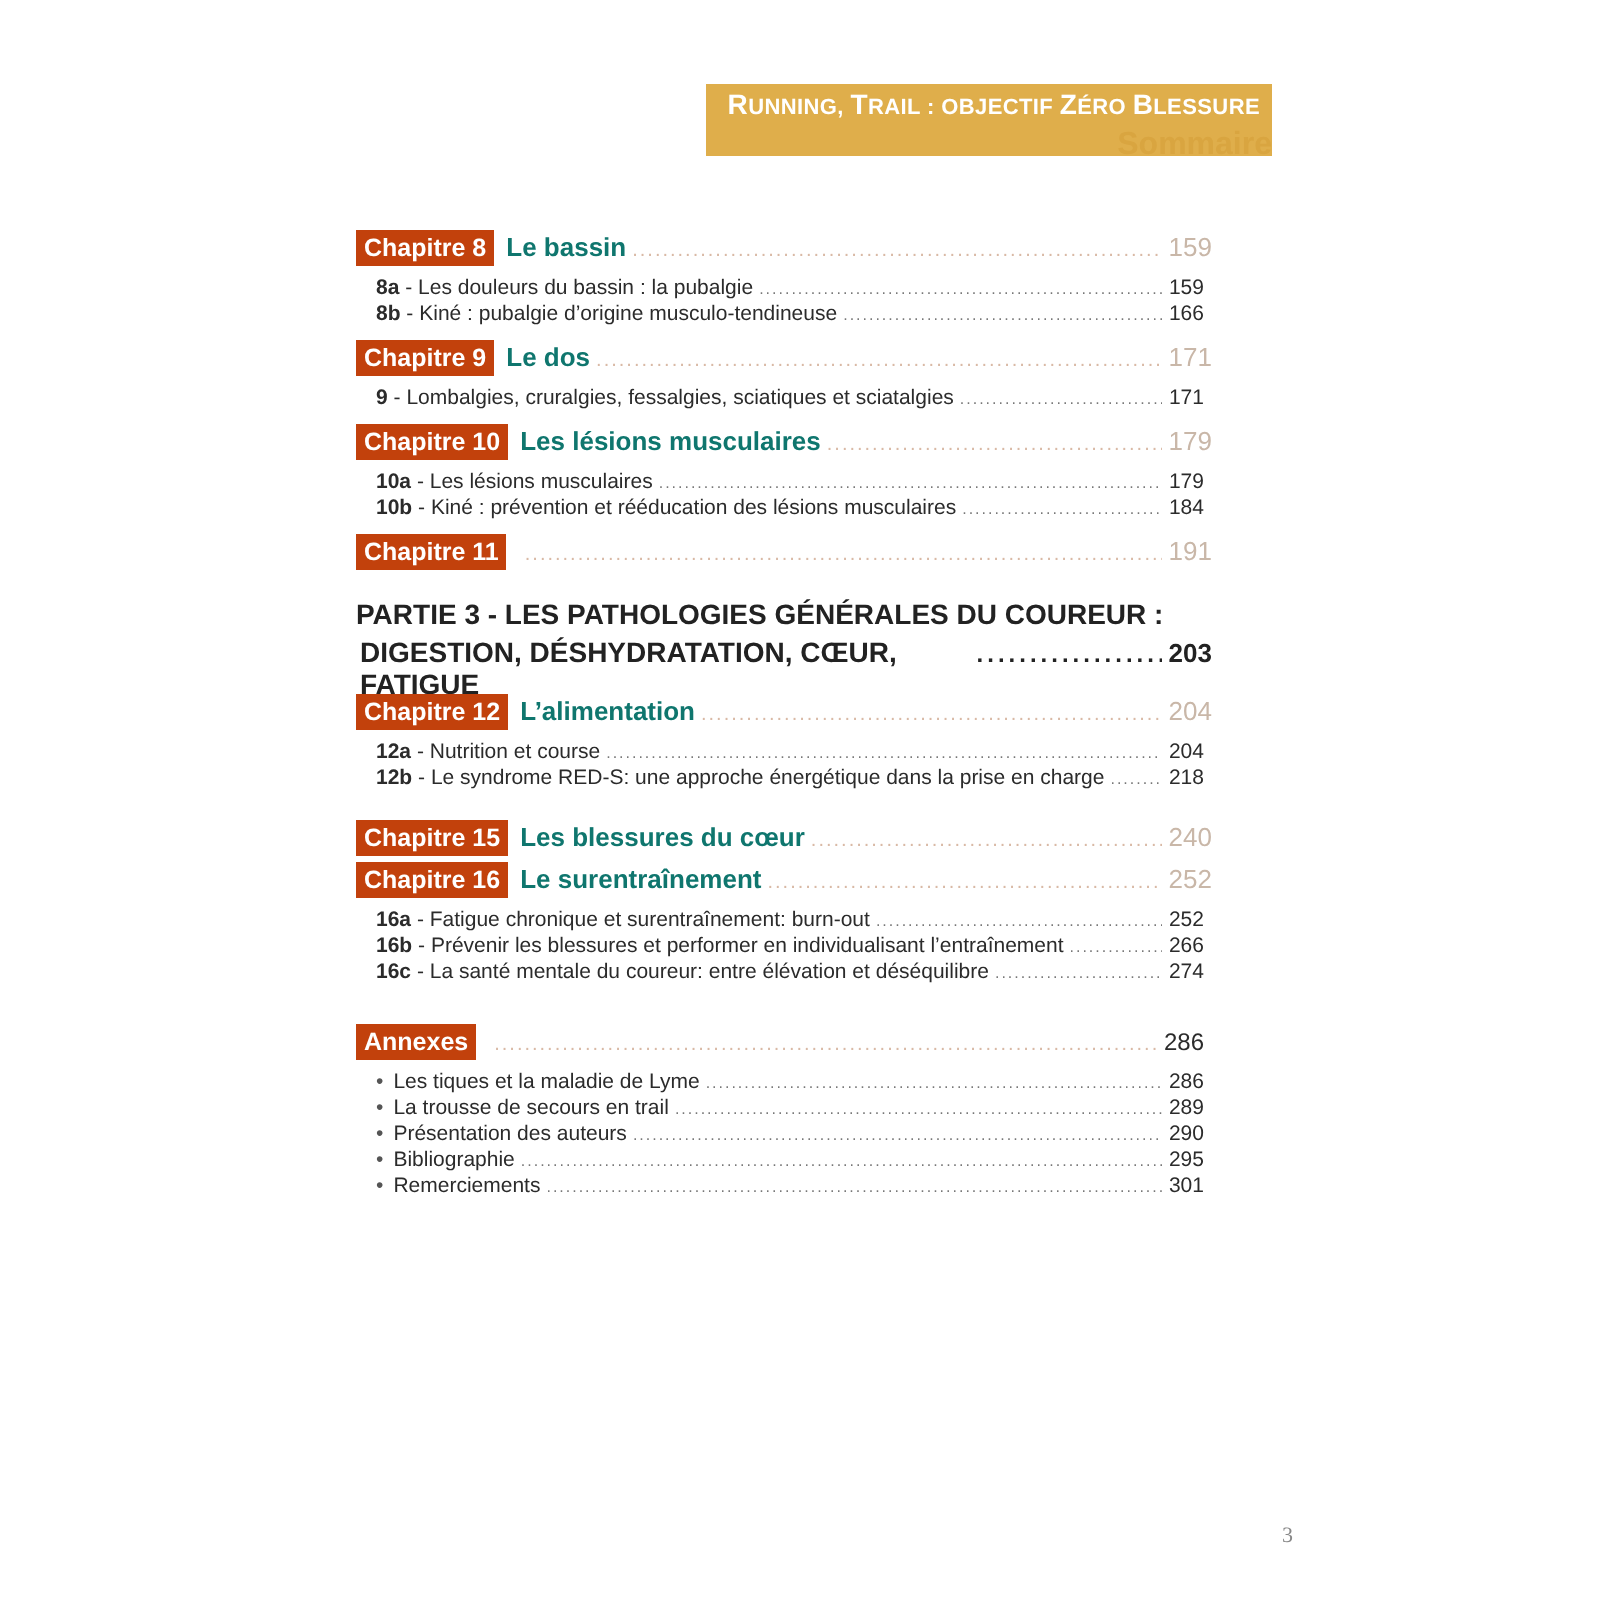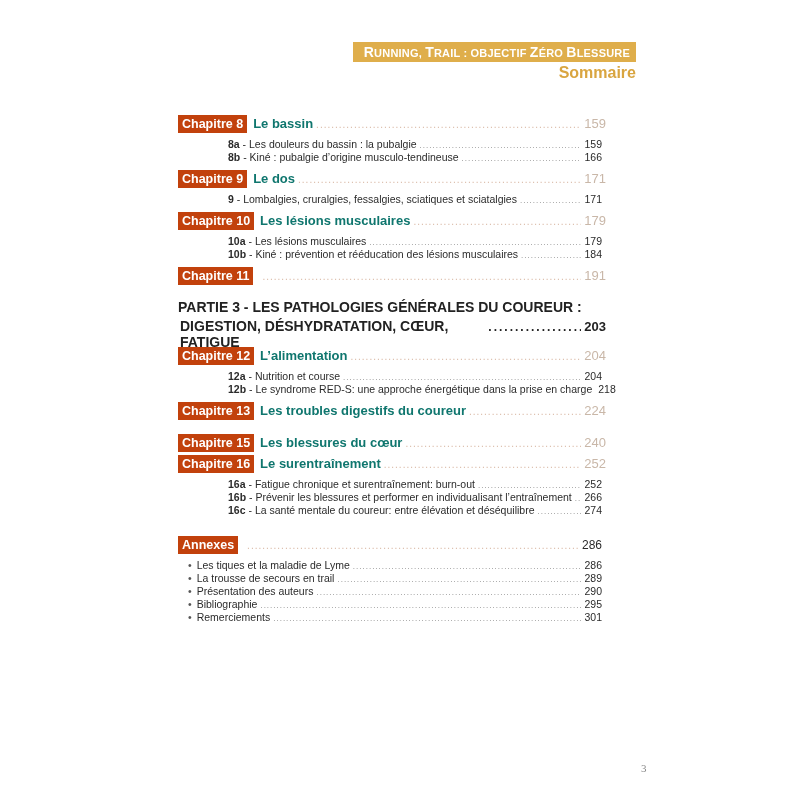--- a/index.html
+++ b/index.html
@@ -1,41 +1,41 @@
 <!DOCTYPE html>
 <html><head>
 <meta charset="utf-8">
 <style>
   html, body { margin: 0; padding: 0; background: #ffffff; }
   body { width: 800px; height: 800px; position: relative; overflow: hidden;
          font-family: "Liberation Sans", "DejaVu Sans", sans-serif; color: #2b2b2b; }
   .page { position: absolute; left: 0; top: 0; width: 800px; height: 800px; }
 
-  .series-banner { position: absolute; left: 353px; top: 42px; width: 283px; height: 20px;
+  .series-banner { position: absolute; left: 353px; top: 42px; width: 283px; height: 36px;
     background: #dfae4b; color: #fff; font-weight: bold; font-size: 13px; line-height: 20px;
     text-align: right; padding-right: 6px; box-sizing: border-box; letter-spacing: 0.2px; }
   .series-banner .big { font-size: 14px; }
   .series-banner .small { font-size: 11px; }
   .toc-heading { position: absolute; right: 164px; top: 64px; color: #d9a540;
     font-weight: bold; font-size: 16px; }
 
   .toc { position: absolute; left: 178px; top: 112px; width: 428px; }
   .row { display: flex; align-items: baseline; white-space: nowrap; }
   .dots { flex: 1; overflow: hidden; margin: 0 3px; letter-spacing: 1px; color: #777; font-size: 10px; }
   .dots::after { content: "...................................................................................................................................................................................................."; }
 
   .chap { height: 18px; margin-top: 3px; font-size: 13px; }
   .chap-badge { background: #c2410c; color: #fff; font-weight: bold; font-size: 12.5px;
     padding: 1px 4px; line-height: 16px; margin-right: 6px; }
   .chap-title { color: #0f766e; font-weight: bold; font-size: 13px; }
   .chap .dots { color: #d9b9a5; }
   .chap-page { color: #c9b7a8; font-size: 13px; }
 
   .sub { font-size: 10.5px; height: 13px; padding-left: 10px; color: #2b2b2b; }
-  .sub b { font-weight: bold; margin-left: 40px; }
+  .sub b { font-weight: bold; }
   .sub .dots { font-size: 8px; }
   .sub-page { font-size: 10.5px; padding-right: 4px; }
   .sub-group { margin-top: 5px; margin-bottom: 6px; }
 
   .partie { margin-top: 14px; margin-bottom: 10px; font-weight: bold; color: #222; font-size: 14px; }
   .partie .line1 { height: 19px; }
   .partie .line2 { display: flex; align-items: baseline; padding-left: 2px; height: 19px; }
   .partie .dots { flex: none; width: 93px; color: #222; font-size: 12px; letter-spacing: 2px; margin-left: 8px; }
   .partie .pnum { margin-left: auto; font-size: 13px; padding-right: 0px; }
 
@@ -132,26 +132,20 @@
           <div class="row sub">
             <span><b>12a</b> - <span>Nutrition et course</span></span>
             <span class="dots"></span>
             <span class="sub-page">204</span>
           </div>
           <div class="row sub">
             <span><b>12b</b> - <span>Le syndrome RED-S: une approche énergétique dans la prise en charge</span></span>
             <span class="dots"></span>
             <span class="sub-page">218</span>
           </div>
-        </div>
-        <div class="row chap" style="margin-top: 3px;">
-          <span class="chap-badge">Chapitre 13</span>
-          <span class="chap-title">Les troubles digestifs du coureur</span>
-          <span class="dots"></span>
-          <span class="chap-page">224</span>
         </div>
         <div class="row chap" style="margin-top: 14px;">
           <span class="chap-badge">Chapitre 15</span>
           <span class="chap-title">Les blessures du cœur</span>
           <span class="dots"></span>
           <span class="chap-page">240</span>
         </div>
         <div class="row chap" style="margin-top: 3px;">
           <span class="chap-badge">Chapitre 16</span>
           <span class="chap-title">Le surentraînement</span>

